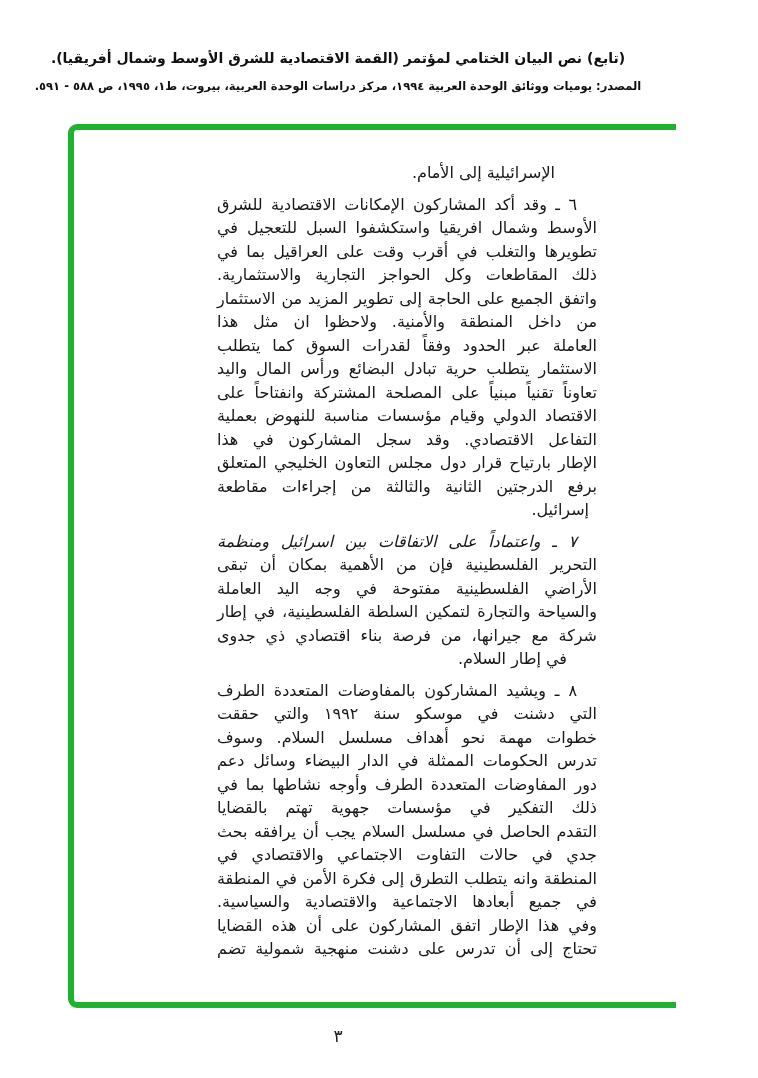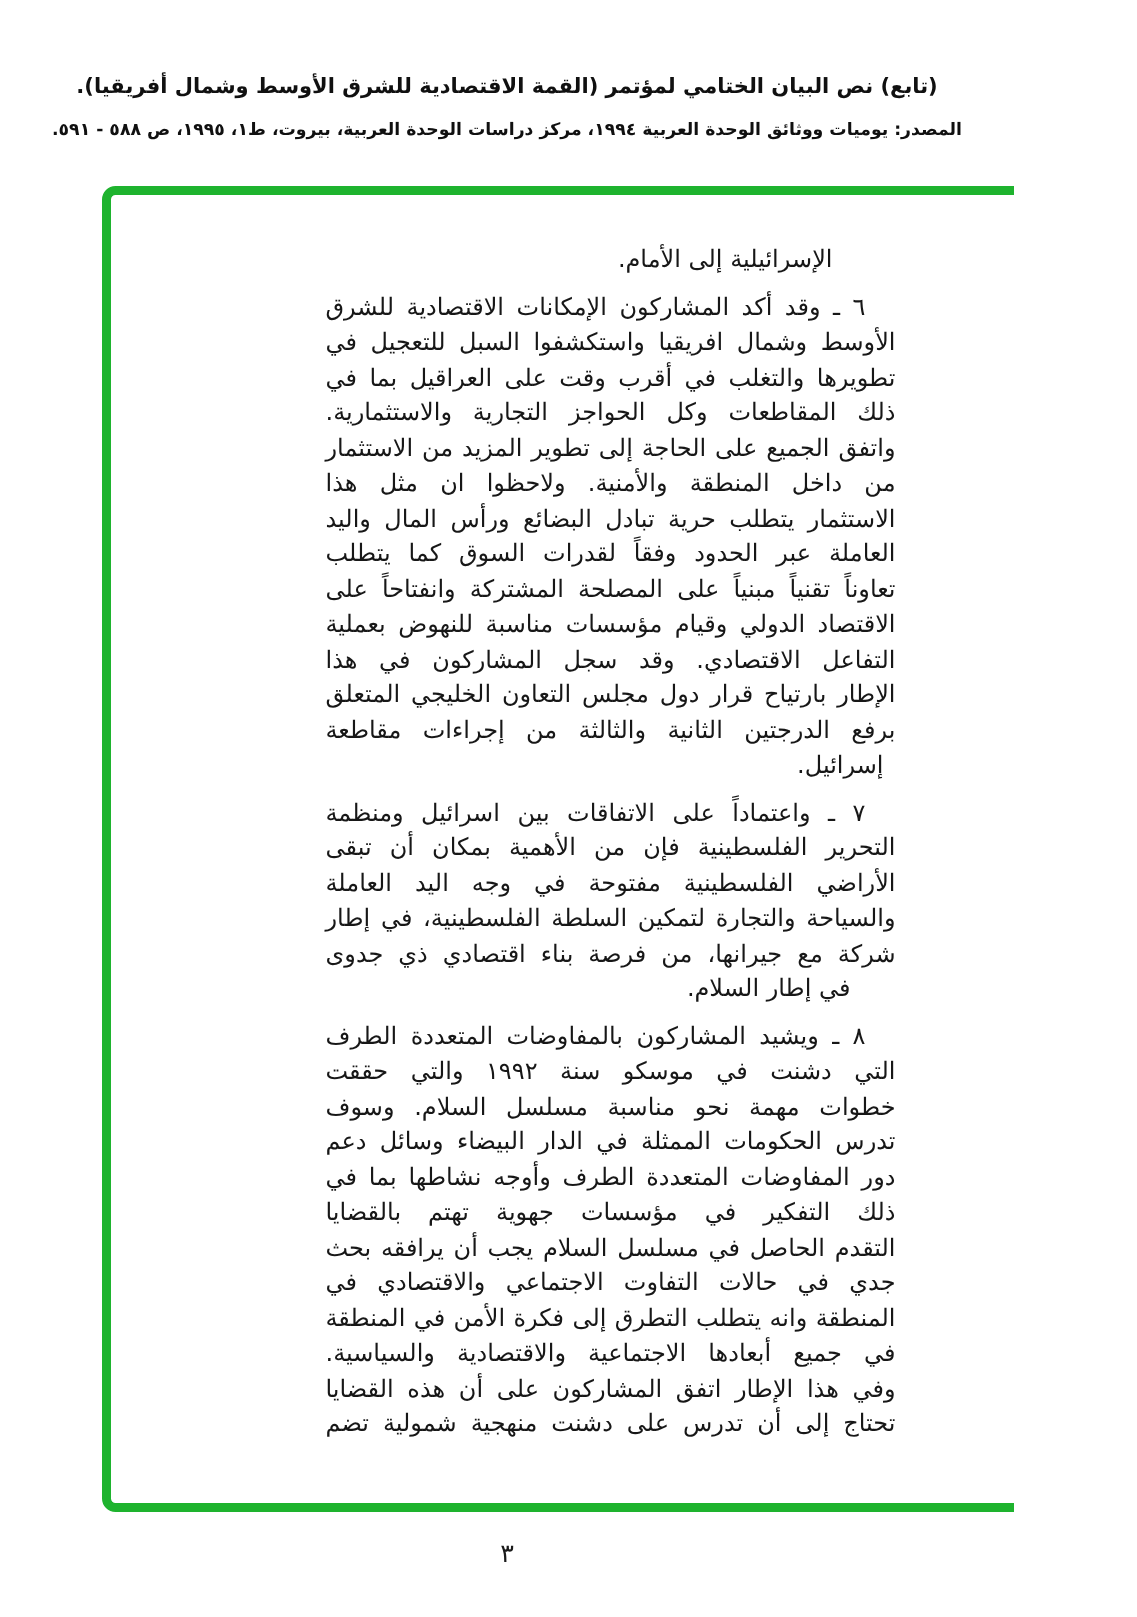--- a/index.html
+++ b/index.html
@@ -89,41 +89,41 @@
       <div class="para">
         <div class="line" style="padding-right: 42px;">الإسرائيلية إلى الأمام.</div>
       </div>
       <div class="para">
         <div class="line just" style="text-indent: 20px;">٦ ـ وقد أكد المشاركون الإمكانات الاقتصادية للشرق</div>
         <div class="line just">الأوسط وشمال افريقيا واستكشفوا السبل للتعجيل في</div>
         <div class="line just">تطويرها والتغلب في أقرب وقت على العراقيل بما في</div>
         <div class="line just">ذلك المقاطعات وكل الحواجز التجارية والاستثمارية.</div>
         <div class="line just">واتفق الجميع على الحاجة إلى تطوير المزيد من الاستثمار</div>
         <div class="line just">من داخل المنطقة والأمنية. ولاحظوا ان مثل هذا</div>
+        <div class="line just">العاملة عبر الحدود وفقاً لقدرات السوق كما يتطلب</div>
         <div class="line just">الاستثمار يتطلب حرية تبادل البضائع ورأس المال واليد</div>
-        <div class="line just">العاملة عبر الحدود وفقاً لقدرات السوق كما يتطلب</div>
         <div class="line just">تعاوناً تقنياً مبنياً على المصلحة المشتركة وانفتاحاً على</div>
         <div class="line just">الاقتصاد الدولي وقيام مؤسسات مناسبة للنهوض بعملية</div>
         <div class="line just">التفاعل الاقتصادي. وقد سجل المشاركون في هذا</div>
         <div class="line just">الإطار بارتياح قرار دول مجلس التعاون الخليجي المتعلق</div>
         <div class="line just">برفع الدرجتين الثانية والثالثة من إجراءات مقاطعة</div>
         <div class="line" style="padding-right: 8px;">إسرائيل.</div>
       </div>
       <div class="para">
-        <div class="line just" style="text-indent: 20px;">٧ ـ واعتماداً على الاتفاقات بين اسرائيل ومنظمة</div>
+        <div class="line just" style="text-indent: 20px; font-style: italic;">٧ ـ واعتماداً على الاتفاقات بين اسرائيل ومنظمة</div>
         <div class="line just">التحرير الفلسطينية فإن من الأهمية بمكان أن تبقى</div>
         <div class="line just">الأراضي الفلسطينية مفتوحة في وجه اليد العاملة</div>
         <div class="line just">والسياحة والتجارة لتمكين السلطة الفلسطينية، في إطار</div>
         <div class="line just">شركة مع جيرانها، من فرصة بناء اقتصادي ذي جدوى</div>
         <div class="line" style="padding-right: 30px;">في إطار السلام.</div>
       </div>
       <div class="para">
         <div class="line just" style="text-indent: 20px;">٨ ـ ويشيد المشاركون بالمفاوضات المتعددة الطرف</div>
         <div class="line just">التي دشنت في موسكو سنة ١٩٩٢ والتي حققت</div>
-        <div class="line just">خطوات مهمة نحو مناسبة مسلسل السلام. وسوف</div>
+        <div class="line just">خطوات مهمة نحو أهداف مسلسل السلام. وسوف</div>
         <div class="line just">تدرس الحكومات الممثلة في الدار البيضاء وسائل دعم</div>
         <div class="line just">دور المفاوضات المتعددة الطرف وأوجه نشاطها بما في</div>
         <div class="line just">ذلك التفكير في مؤسسات جهوية تهتم بالقضايا</div>
         <div class="line just">التقدم الحاصل في مسلسل السلام يجب أن يرافقه بحث</div>
         <div class="line just">جدي في حالات التفاوت الاجتماعي والاقتصادي في</div>
         <div class="line just">المنطقة وانه يتطلب التطرق إلى فكرة الأمن في المنطقة</div>
         <div class="line just">في جميع أبعادها الاجتماعية والاقتصادية والسياسية.</div>
         <div class="line just">وفي هذا الإطار اتفق المشاركون على أن هذه القضايا</div>
         <div class="line just">تحتاج إلى أن تدرس على دشنت منهجية شمولية تضم</div>
       </div>

